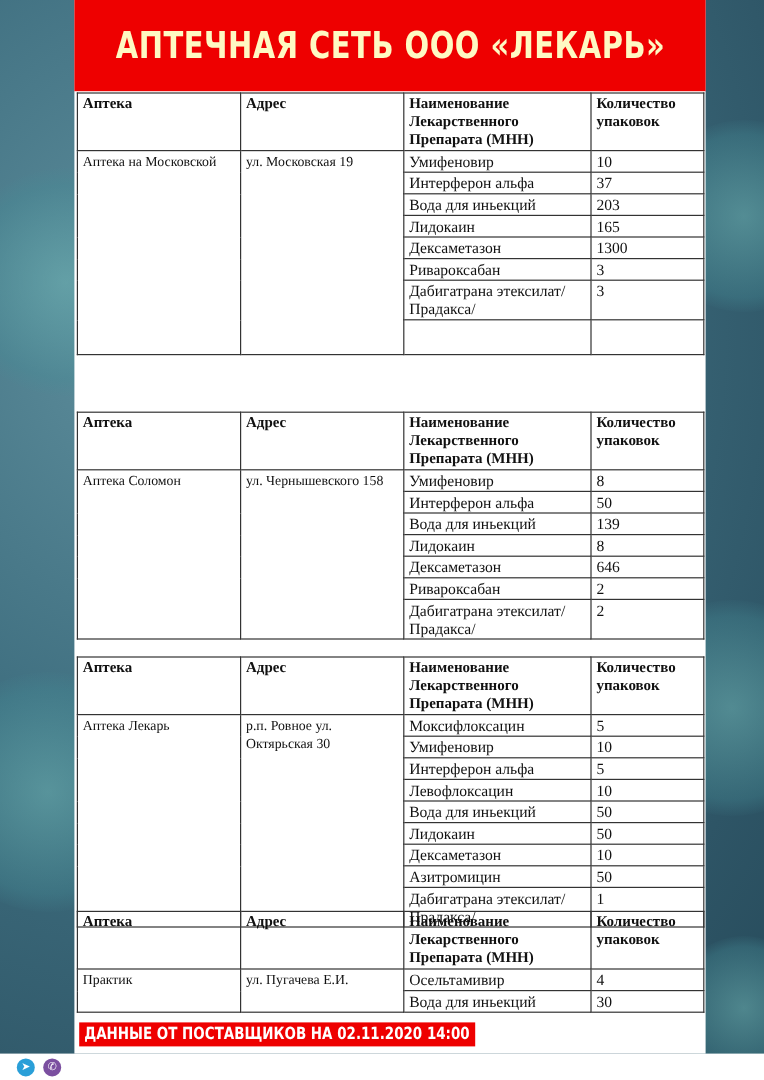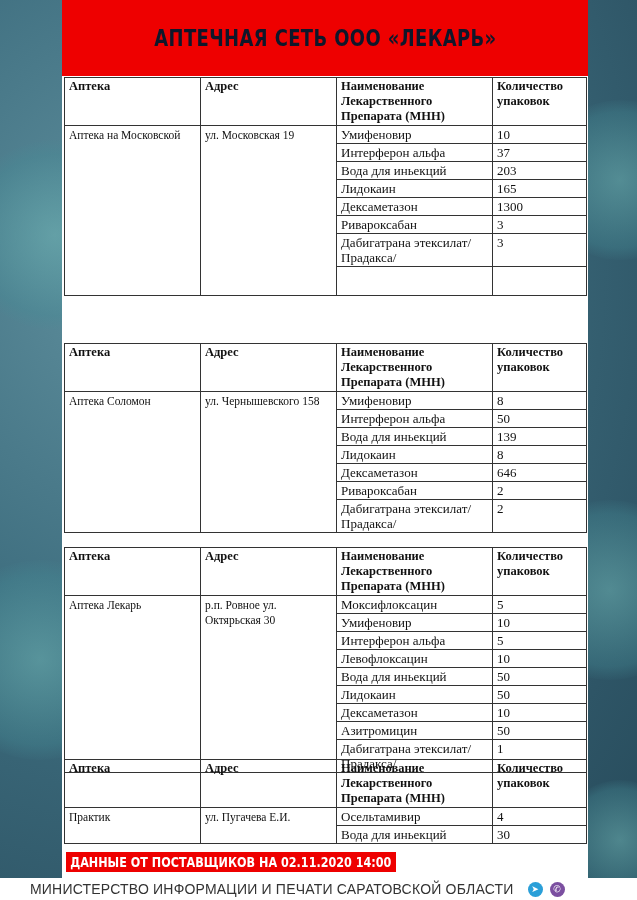--- a/index.html
+++ b/index.html
@@ -8,22 +8,22 @@
     background: radial-gradient(ellipse at 20% 30%, #5f8f9d 0%, #3f6f80 40%, #2e5566 80%, #264a5a 100%);
     font-family: "Liberation Serif", serif;
   }
   .virus { position:absolute; border-radius:50%; background: radial-gradient(circle, rgba(110,180,180,0.55) 0%, rgba(70,140,150,0.35) 60%, rgba(70,140,150,0) 72%); }
   .sheet {
     position:absolute; left:62px; top:0; width:526px; height:878px;
     background:#ffffff;
   }
   .title-bar {
     position:absolute; left:62px; top:0; width:526px; height:76px;
-    background:#ee0000; color:#0f172a; display:flex; align-items:center; justify-content:center;
-    font-family:"DejaVu Sans", sans-serif; font-weight:bold; font-size:23px; letter-spacing:0.5px;
+    background:#ee0000; color:#fef9c3; display:flex; align-items:center; justify-content:center;
+    font-family:"DejaVu Sans", sans-serif; font-weight:bold; font-size:31px; letter-spacing:0.5px;
     transform-origin:center;
   }
   .title-bar span { display:inline-block; transform:scaleX(0.78); white-space:nowrap; }
   table.ph {
     position:absolute; left:64px; width:522px; border-collapse:collapse; table-layout:fixed;
     font-size:12px; color:#111;padding-left:30px;
   }
   table.ph td, table.ph th { border:1px solid #333; vertical-align:top; padding:1px 4px; line-height:15px; }
   table.ph th { font-weight:bold; text-align:left; font-size:12.5px; }
   table.ph td.drug, table.ph td.qty { font-size:13px; }
@@ -238,16 +238,15 @@
         <td class="qty">30</td>
       </tr>
 </tbody>
   </table>
 
 <div class="footer-badge">
   <span>ДАННЫЕ ОТ ПОСТАВЩИКОВ НА 02.11.2020 14:00</span>
 </div>
 
 <div class="ministry">
-  <span class="txt">МИНИСТЕРСТВО ИНФОРМАЦИИ И ПЕЧАТИ САРАТОВСКОЙ ОБЛАСТИ</span>
   <span class="icon-circle tg">➤</span>
   <span class="icon-circle vb">✆</span>
 </div>
 
 </body></html>

